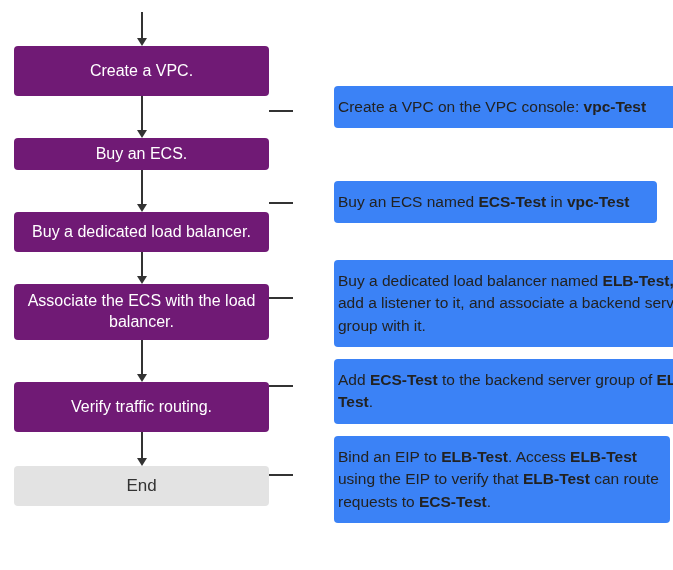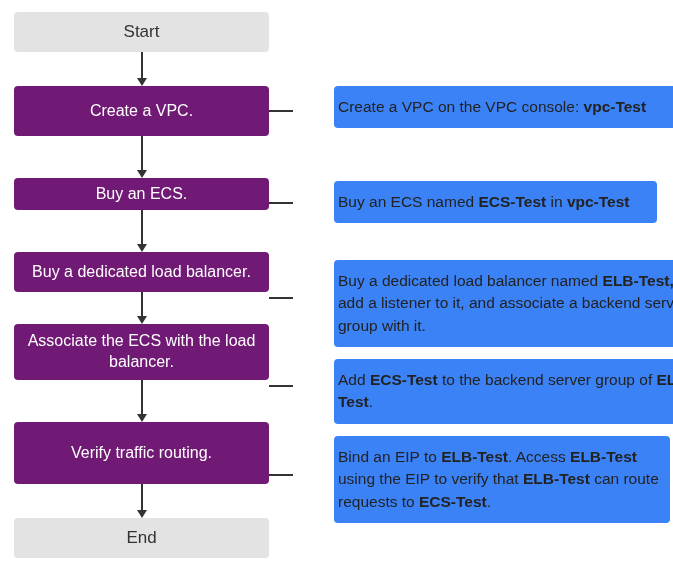--- a/index.html
+++ b/index.html
@@ -11,21 +11,20 @@
   .arrow .shaft { width: 2px; background: #333; }
   .arrow .head { width: 0; height: 0; border-left: 5px solid transparent; border-right: 5px solid transparent; border-top: 8px solid #333; }
   .desc { position: absolute; background: #3b82f6; color: #222; border-radius: 4px; font-size: 15.5px; padding: 10px 4px; line-height: 1.45; margin-left: 41px; }
   .desc b { font-weight: bold; }
   .connector { position: absolute; height: 2px; background: #333; }
 </style>
 </head>
 <body>
 
 <div class="col-left">
-  <div class="terminal">Start</div>
 
   <div class="arrow">
       <div class="shaft" style="height:26px"></div>
       <div class="head"></div>
     </div>
   <div class="process" style="height:50px">Create a VPC.</div>
 
   <div class="arrow">
       <div class="shaft" style="height:34px"></div>
       <div class="head"></div>
@@ -41,21 +40,21 @@
   <div class="arrow">
       <div class="shaft" style="height:24px"></div>
       <div class="head"></div>
     </div>
   <div class="process" style="height:56px">Associate the ECS with the load balancer.</div>
 
   <div class="arrow">
       <div class="shaft" style="height:34px"></div>
       <div class="head"></div>
     </div>
-  <div class="process" style="height:62px">Verify traffic routing.</div>
+  <div class="process" style="height:50px">Verify traffic routing.</div>
 
   <div class="arrow">
       <div class="shaft" style="height:26px"></div>
       <div class="head"></div>
     </div>
   <div class="terminal">End</div>
 </div>
 
 <div class="connector" style="left:269px; top:110px; width:24px"></div>
 <div class="connector" style="left:269px; top:202px; width:24px"></div>

